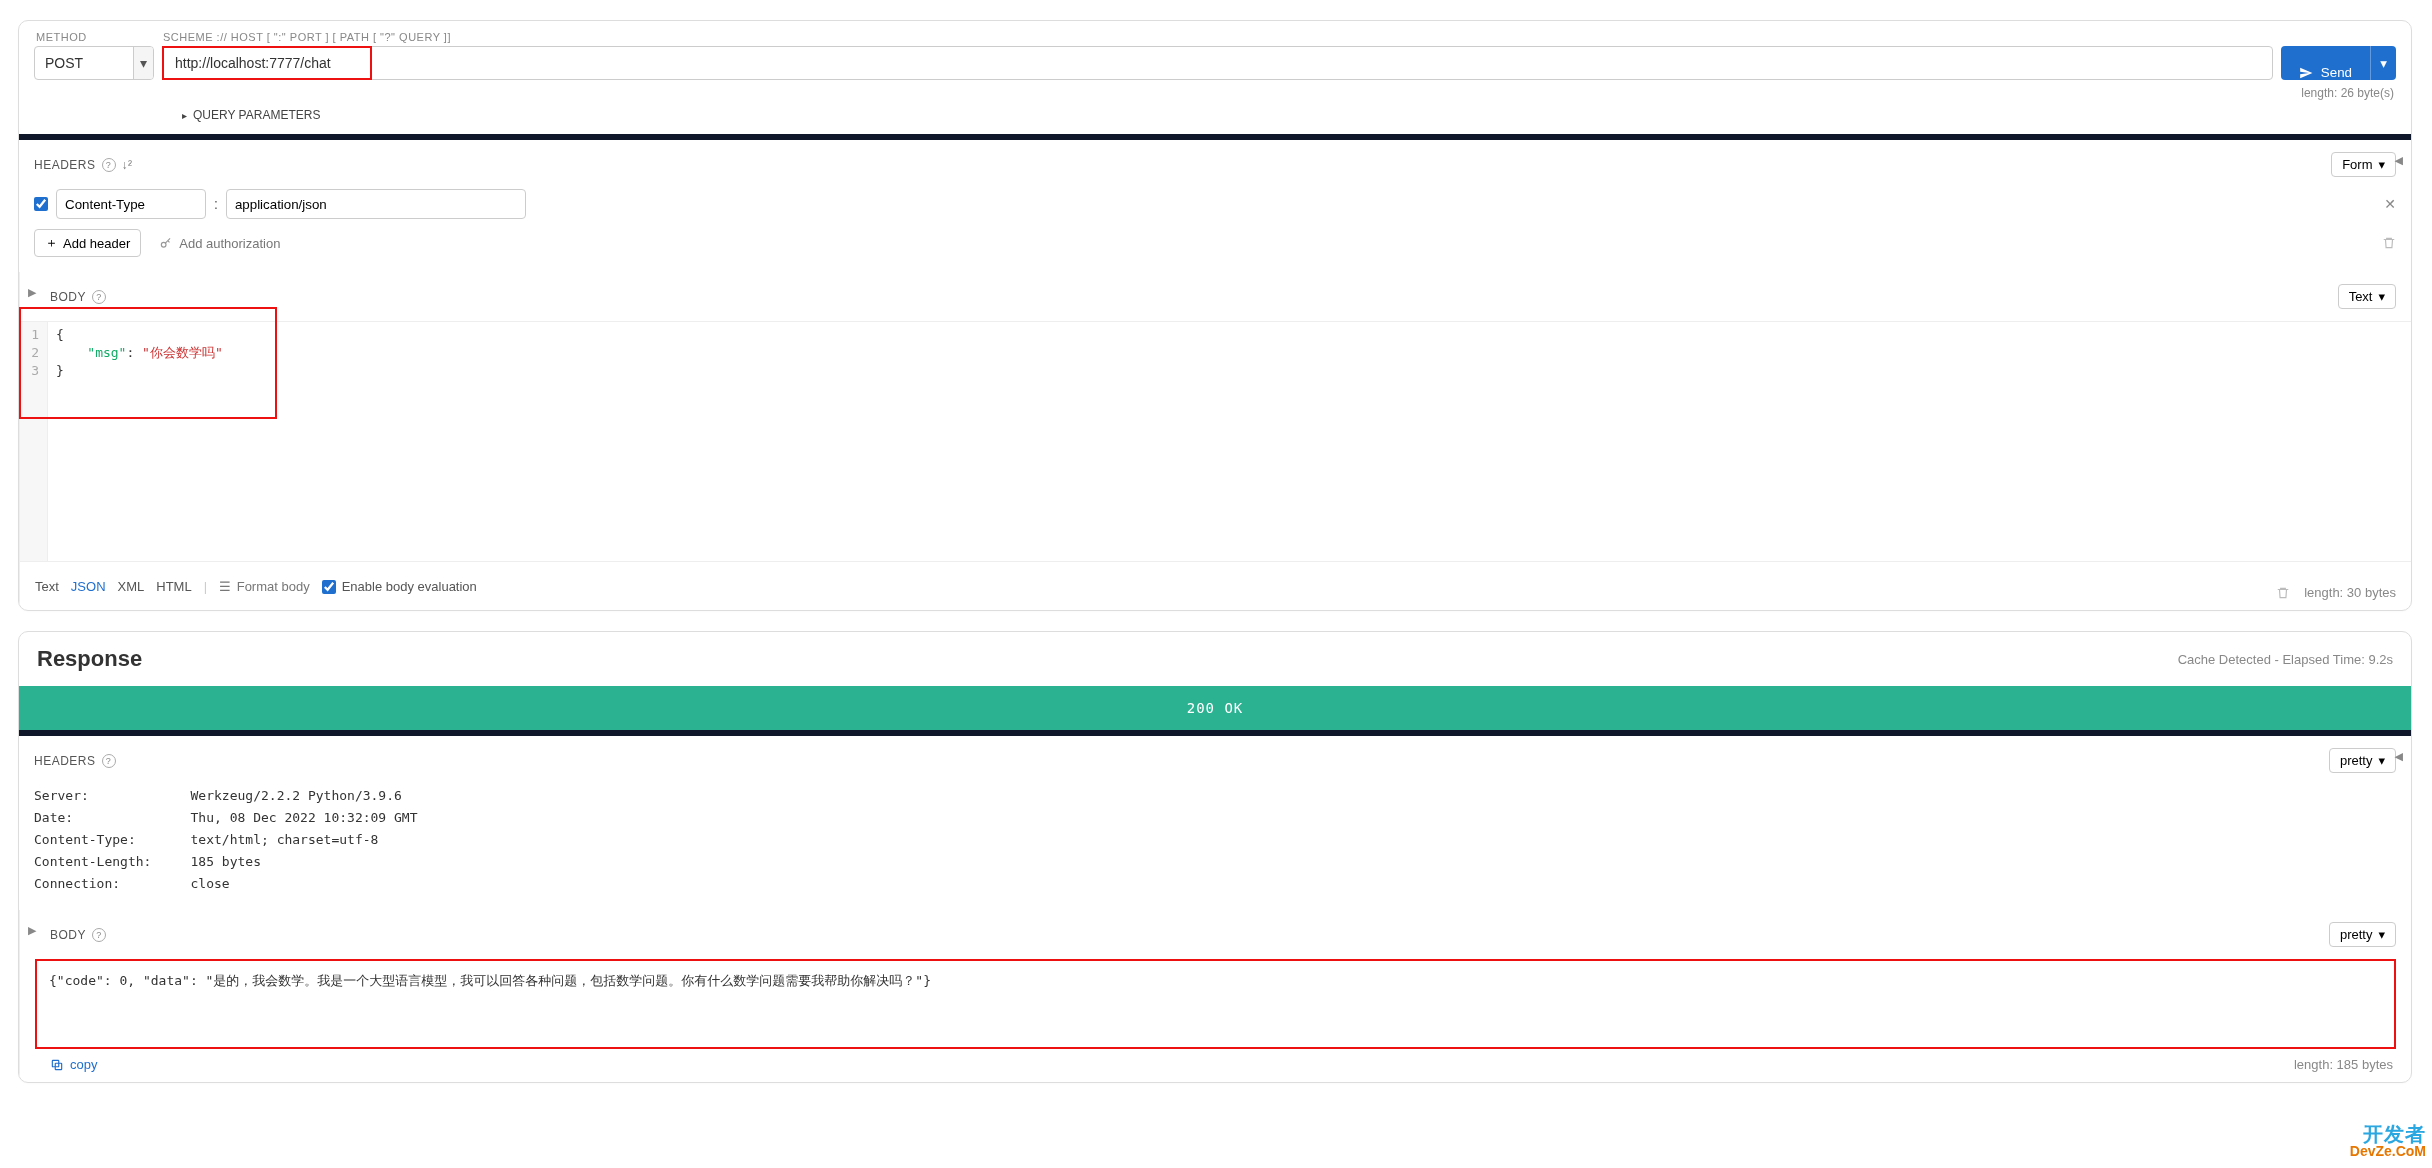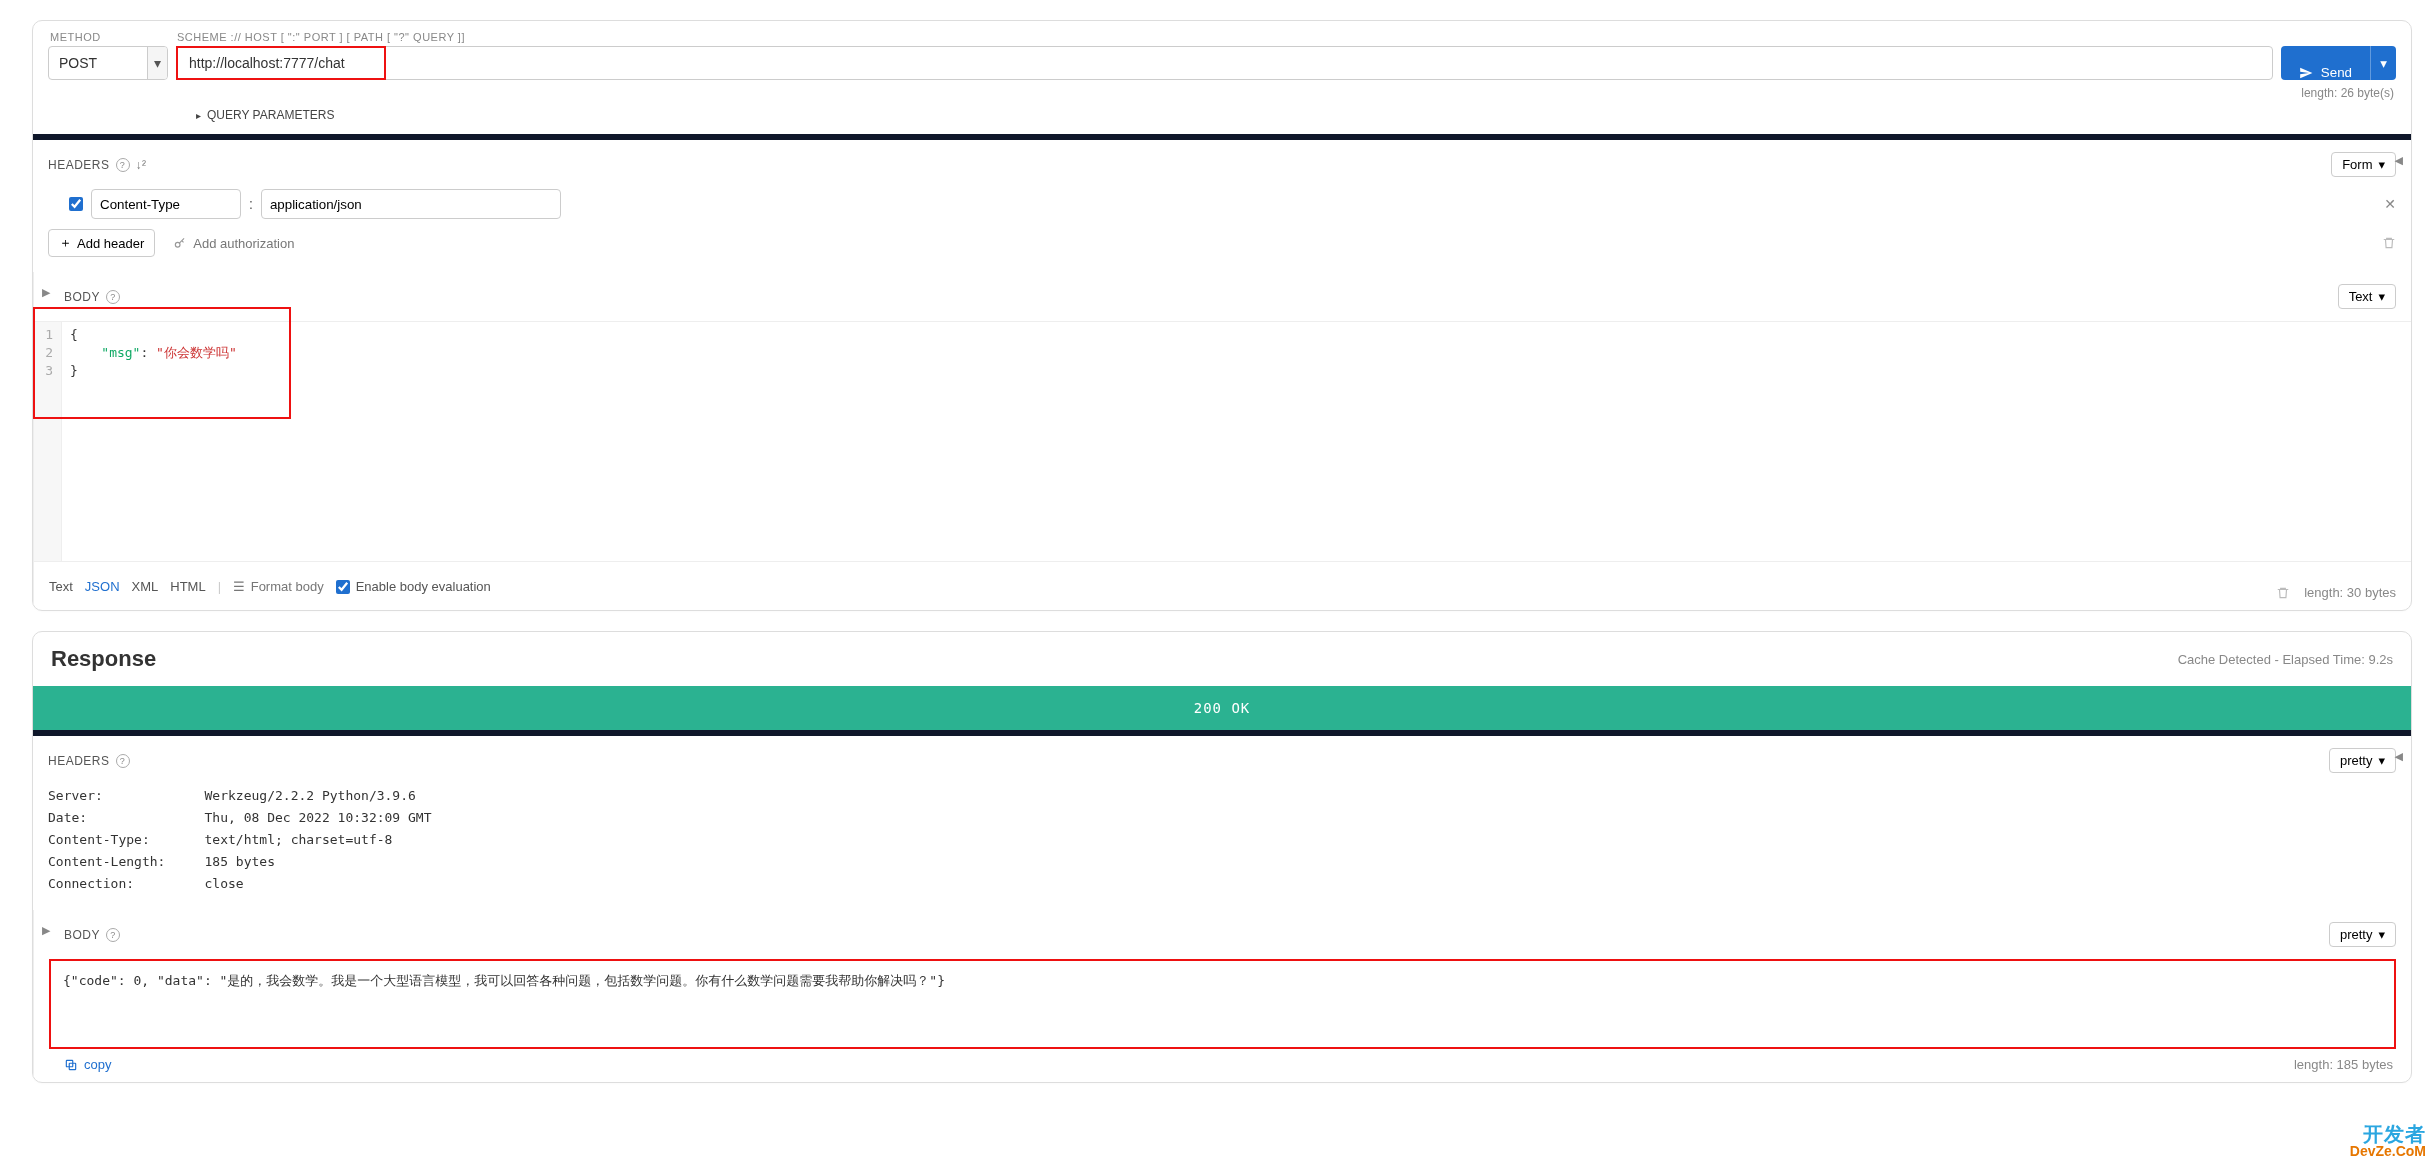--- a/index.html
+++ b/index.html
@@ -1,17 +1,17 @@
 <!DOCTYPE html>
 <html><head>
 <meta charset="utf-8">
 <style>
   * { box-sizing: border-box; margin: 0; padding: 0; }
   body { font-family: -apple-system, BlinkMacSystemFont, "Segoe UI", Helvetica, Arial, sans-serif; background: #fff; color: #333; font-size: 14px; }
-  .app { padding: 20px 20px 0 32px; }
+  .app { padding: 20px 20px 0 18px; }
   .panel { border: 1px solid #ddd; border-radius: 10px; margin-bottom: 20px; overflow: hidden; box-shadow: 0 1px 2px rgba(0,0,0,0.02);}
   .req-top { padding: 10px 15px 0 15px; }
   .labels-row { display: flex; gap: 0; }
   .method-label, .url-label { font-size: 11px; color: #888; letter-spacing: 0.5px; }
   .method-label { width: 127px; padding-left: 2px;}
   .url-label { flex: 1; padding-left: 2px;}
   .url-row { display: flex; gap: 8px; margin-top: 3px; align-items:stretch;}
   .method-select { display:flex; width: 120px; border: 1px solid #ccc; border-radius: 4px; height: 34px; align-items:center; }
   .method-value { padding: 0 10px; flex:1;}
   .method-caret { width: 20px; border-left:1px solid #ccc; height:100%; display:flex; align-items:center; justify-content:center; color:#555; background:#f5f5f5; border-radius: 0 3px 3px 0;}
@@ -28,21 +28,21 @@
   .col + .col { border-left: 1px solid #eee;}
   .col-header { display:flex; align-items:center; justify-content:space-between; padding: 12px 15px; }
   .col-title { font-size:12px; letter-spacing:0.5px; color:#555; display:flex; align-items:center; gap:6px;}
   .help-icon { display:inline-flex; width:14px; height:14px; border:1px solid #aaa; border-radius:50%; font-size:9px; align-items:center; justify-content:center; color:#888;}
   .sort-icon { font-size:12px; color:#777; }
   .dropdown-btn { border:1px solid #ccc; border-radius:4px; padding:4px 10px; font-size:13px; background:#fff; display:flex; align-items:center; gap:6px; cursor:pointer;}
   .collapse-caret { position:absolute; top:14px; color:#888; cursor:pointer; font-size:11px;}
   .collapse-left { right: 8px; }
   .collapse-right { left: 8px; }
   .col-body { padding: 0 15px 15px 15px; }
-  .header-row { display:flex; align-items:center; gap:8px; margin-bottom:10px;margin-left:21px;}
+  .header-row { display:flex; align-items:center; gap:8px; margin-bottom:10px;}
   .chk { width:14px; height:14px; accent-color:#1f6fcf;}
   .h-input { border:1px solid #ccc; border-radius:4px; height:30px; padding:0 8px; }
   .h-name { width: 150px;}
   .h-sep { color:#555; }
   .h-val { width: 300px;}
   .h-del { color:#888; cursor:pointer; margin-left:auto;}
   .header-actions { display:flex; align-items:center; gap:18px;}
   .small-btn { border:1px solid #ccc; background:#fff; border-radius:4px; padding:4px 10px; font-size:13px; display:flex; align-items:center; gap:5px; cursor:pointer;}
   .link-btn { color:#777; font-size:13px; display:flex; align-items:center; gap:6px; cursor:pointer;}
   .trash-right { margin-left:auto; color:#bbb; cursor:pointer;}

